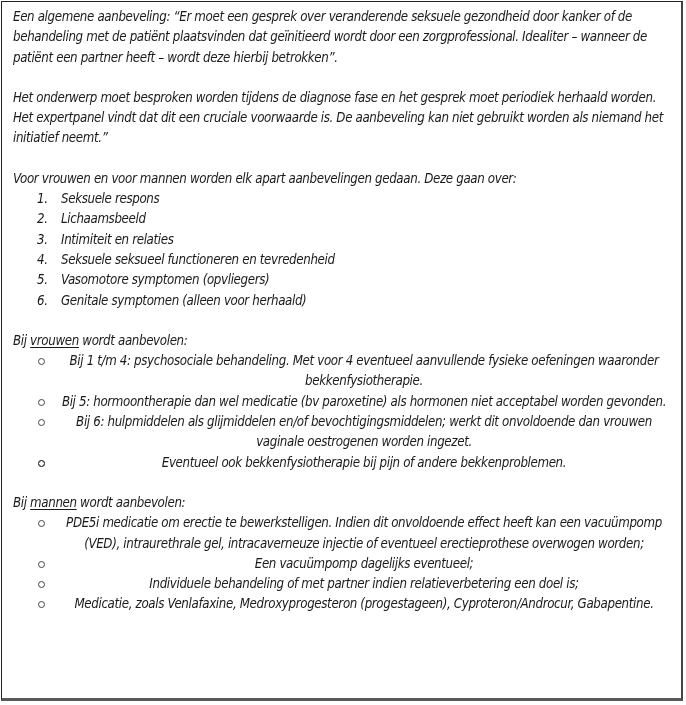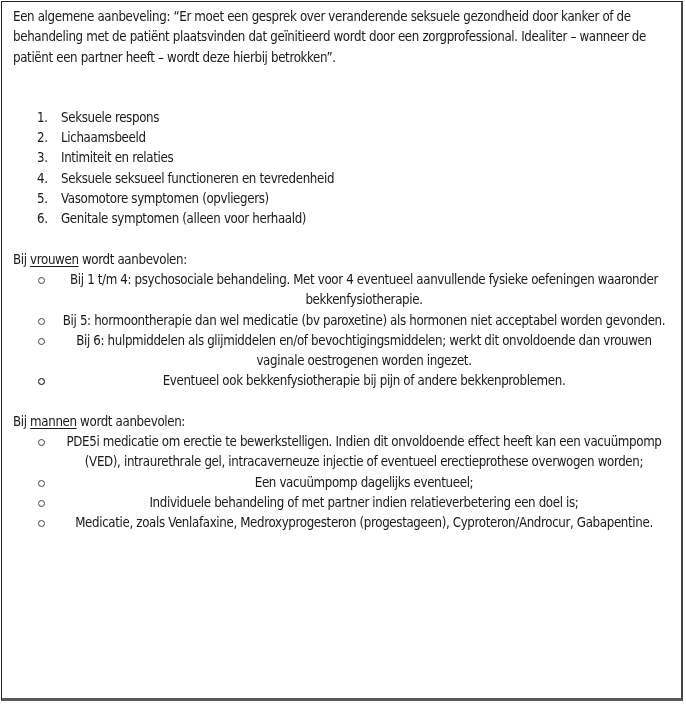--- a/index.html
+++ b/index.html
@@ -22,20 +22,21 @@
       border-bottom: 3px solid #5a5a5a;
       border-right: 2px solid #444444;
       box-sizing: border-box;
       padding: 5px 10px 0 11px;
       font-family: "DejaVu Sans", sans-serif;
       font-size: 13.2px;
       line-height: 20.3px;
       color: #1a1a1a;
       letter-spacing: -0.35px;
       font-stretch: condensed;
+      font-style: italic;
     }
     p {
       margin: 0;
     }
     .para-gap {
       height: 20px;
     }
     .num-list {
       list-style: none;
       margin: 0;
@@ -76,22 +77,24 @@
     }
   </style>
 </head>
 <body>
 
 <div class="doc-box">
 
   <p>Een algemene aanbeveling: “Er moet een gesprek over veranderende seksuele gezondheid door kanker of de behandeling met de patiënt plaatsvinden dat geïnitieerd wordt door een zorgprofessional. Idealiter – wanneer de patiënt een partner heeft – wordt deze hierbij betrokken”.</p>
   <div class="para-gap"></div>
 
+  <p>Het onderwerp moet besproken worden tijdens de diagnose fase en het gesprek moet periodiek herhaald worden. Het expertpanel vindt dat dit een cruciale voorwaarde is. De aanbeveling kan niet gebruikt worden als niemand het initiatief neemt.”</p>
   <div class="para-gap"></div>
 
+  <p>Voor vrouwen en voor mannen worden elk apart aanbevelingen gedaan. Deze gaan over:</p>
   <ol class="num-list">
     <li><span class="num">1.</span><span>Seksuele respons</span></li>
     <li><span class="num">2.</span><span>Lichaamsbeeld</span></li>
     <li><span class="num">3.</span><span>Intimiteit en relaties</span></li>
     <li><span class="num">4.</span><span>Seksuele seksueel functioneren en tevredenheid</span></li>
     <li><span class="num">5.</span><span>Vasomotore symptomen (opvliegers)</span></li>
     <li><span class="num">6.</span><span>Genitale symptomen (alleen voor herhaald)</span></li>
   </ol>
   <div class="para-gap"></div>
 

